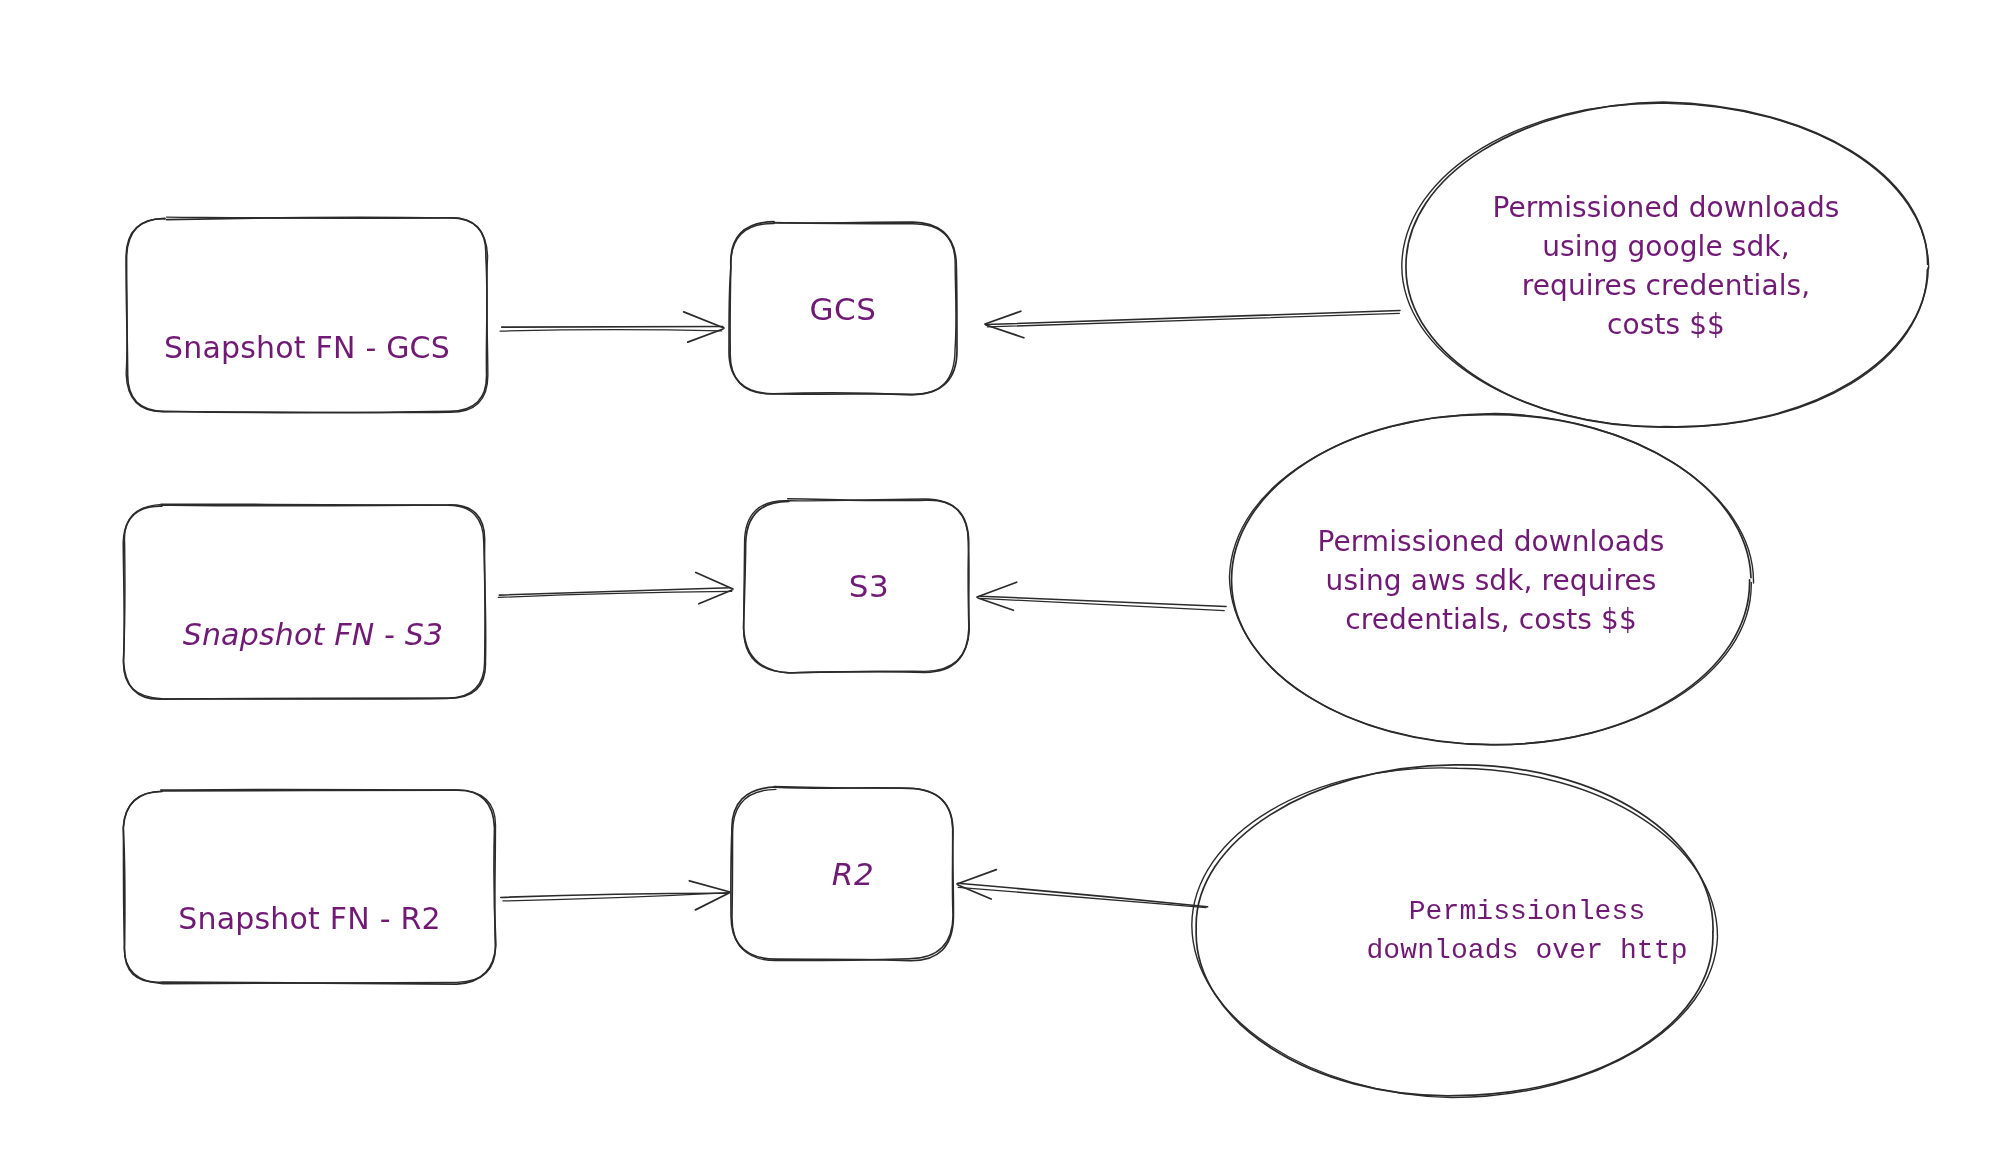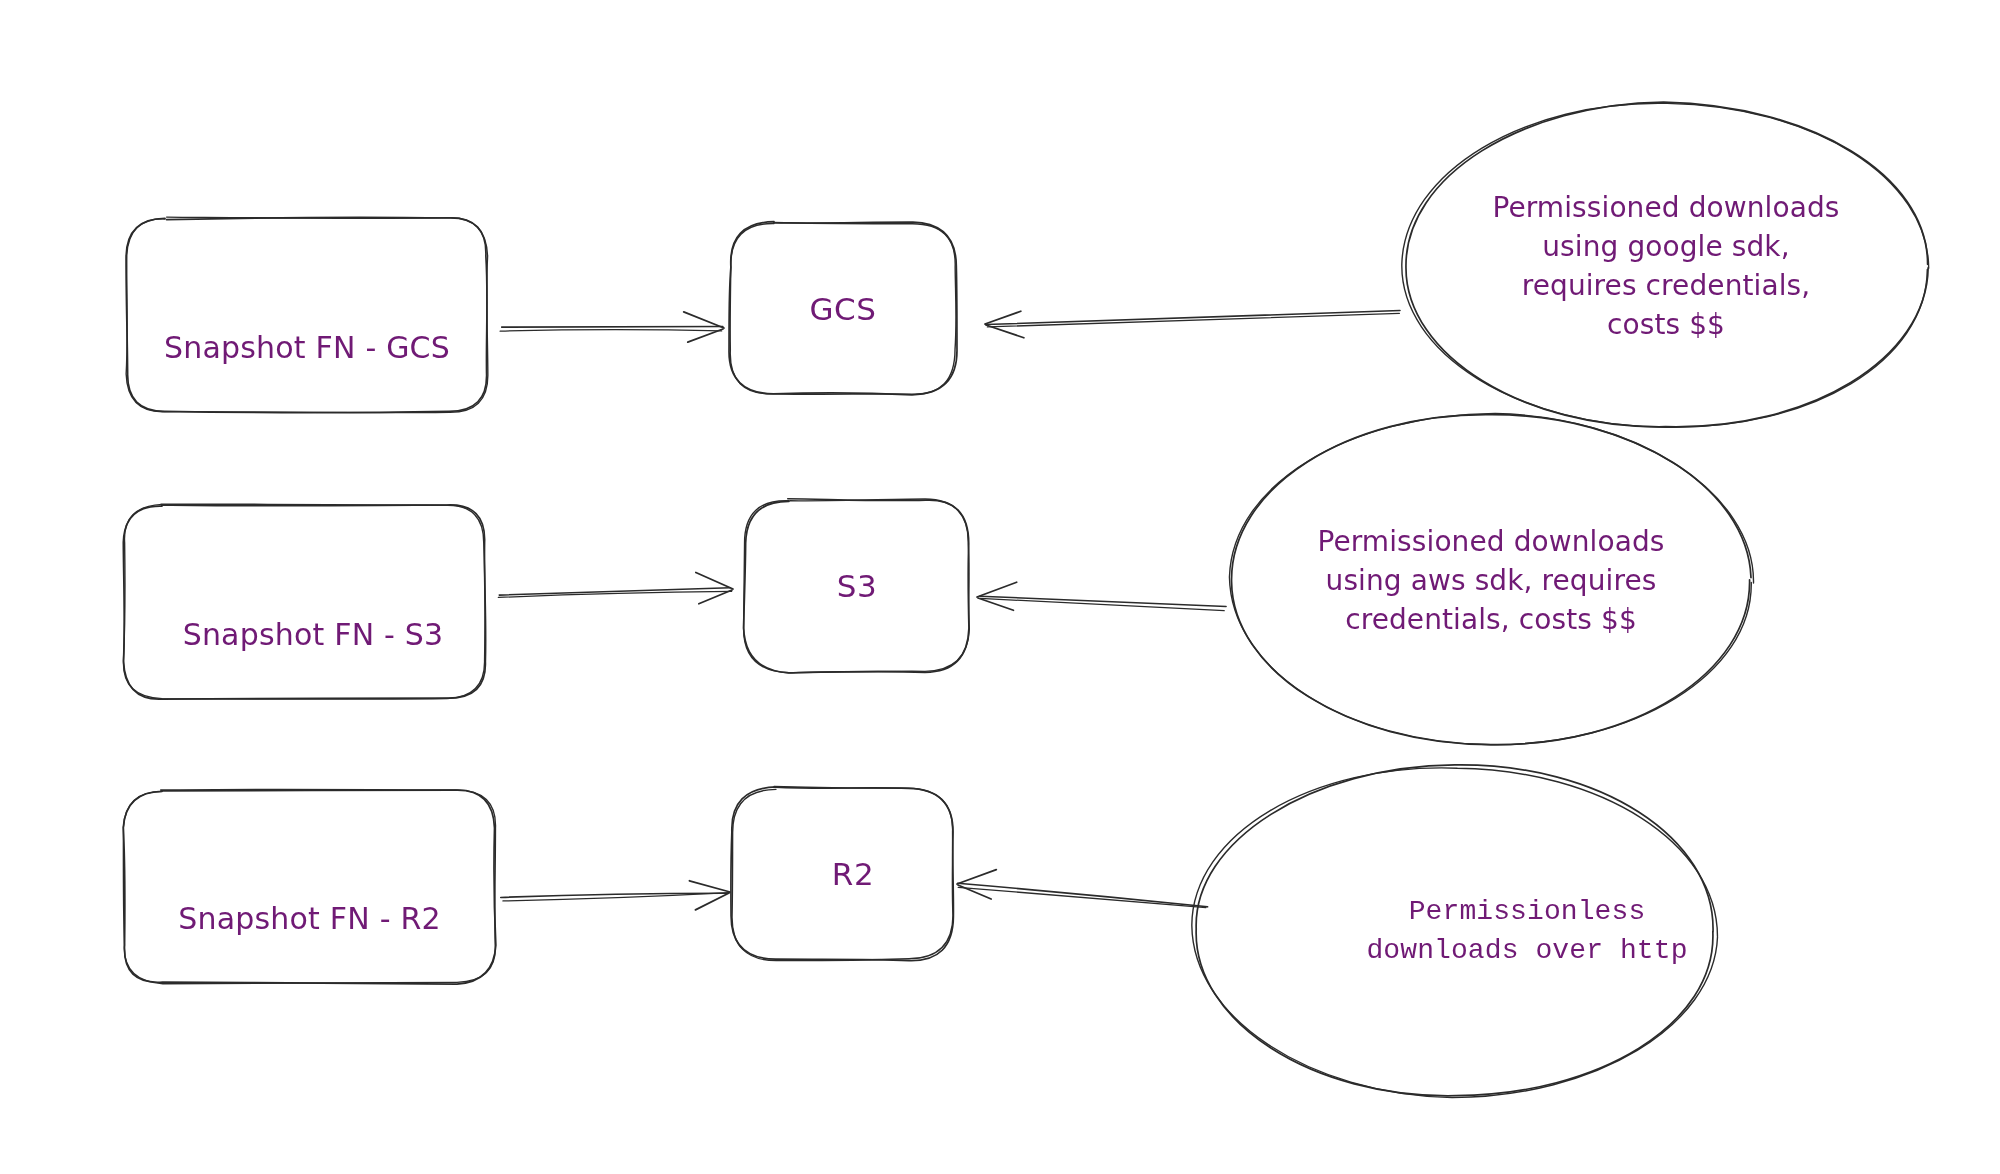--- a/index.html
+++ b/index.html
@@ -103,24 +103,24 @@
       </g>
     </svg>
 
   <div class="lbl src" style="left:127px;top:218px;width:360px;height:194px;">Snapshot FN - GCS</div>
   <div class="lbl tgt" style="left:730px;top:223px;width:226px;height:171px;">GCS</div>
   <div class="lbl note" style="left:1405px;top:102px;width:522px;height:328px;">Permissioned downloads
 using google sdk,
 requires credentials,
 costs $$</div>
 
-  <div class="lbl src" style="left:124px;top:505px;width:378px;height:194px;">Snapshot FN - S3</div>
-  <div class="lbl tgt" style="left:745px;top:500px;width:224px;height:172px;">S3</div>
+  <div class="lbl src" style="left:124px;top:505px;width:378px;height:194px;font-style:italic;">Snapshot FN - S3</div>
+  <div class="lbl tgt" style="left:745px;top:500px;width:224px;height:172px;padding-left:12px;">S3</div>
   <div class="lbl note" style="left:1232px;top:414px;width:518px;height:332px;">Permissioned downloads
 using aws sdk, requires
 credentials, costs $$</div>
 
   <div class="lbl src" style="left:124px;top:790px;width:371px;height:193px;">Snapshot FN - R2</div>
-  <div class="lbl tgt" style="left:732px;top:788px;width:242px;height:172px;">R2</div>
+  <div class="lbl tgt" style="left:732px;top:788px;width:242px;height:172px;font-style:italic;">R2</div>
   <div class="lbl note" style="left:1267px;top:765px;width:520px;height:332px;font-family:Liberation Mono, monospace;">Permissionless
 downloads over http</div>
 
 </div>
 
 </body></html>

